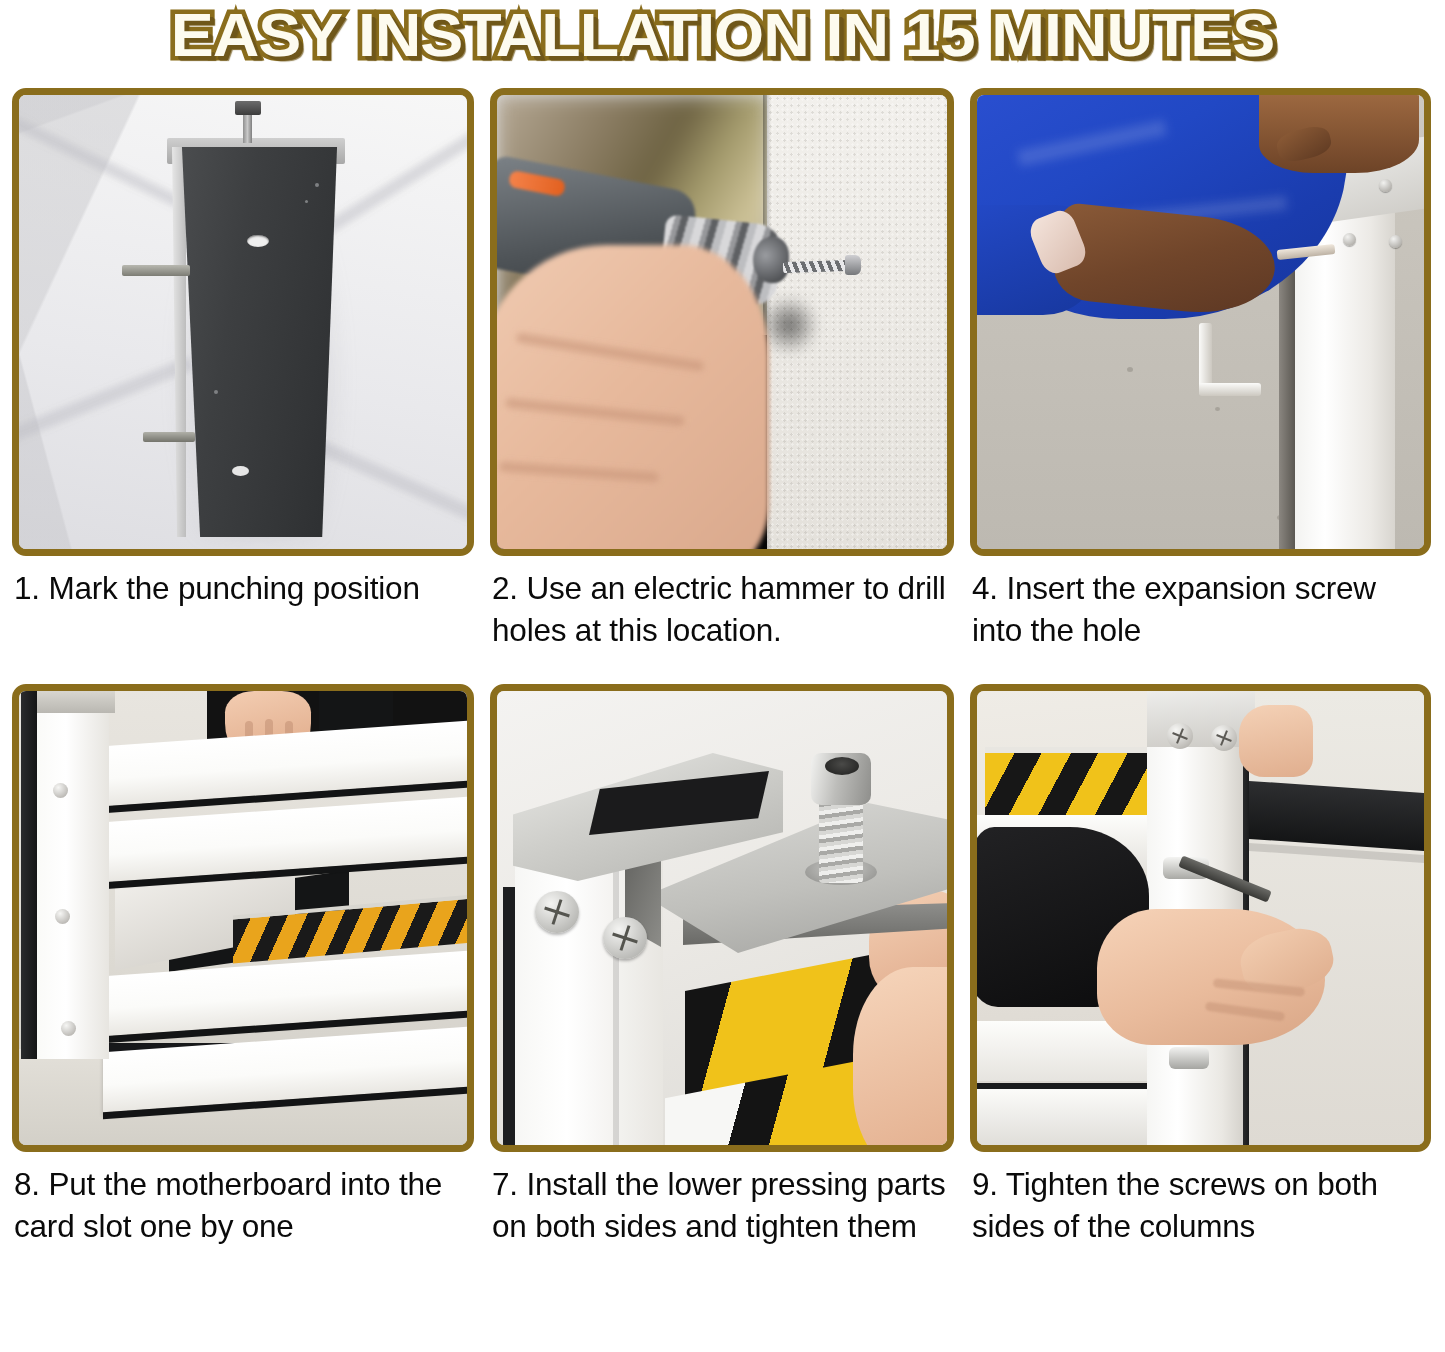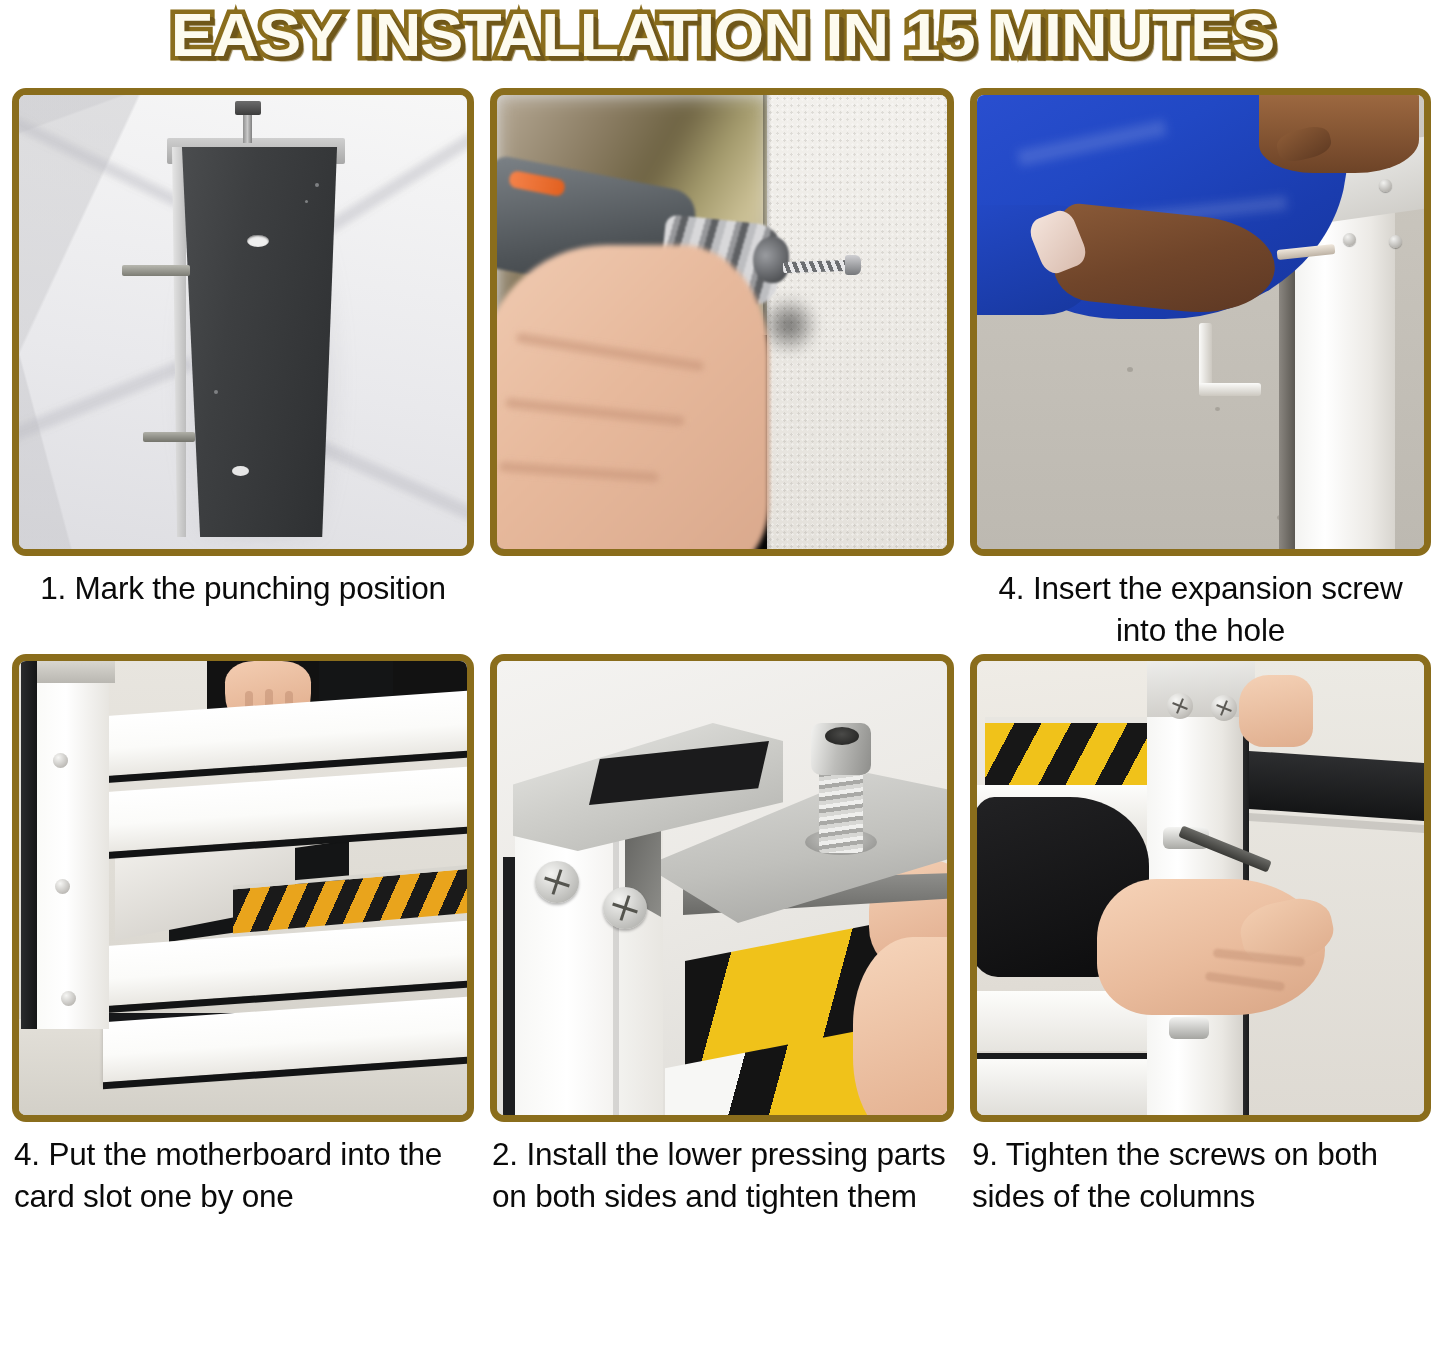--- a/index.html
+++ b/index.html
@@ -70,21 +70,21 @@
     overflow: hidden;
   }
   .caption {
     font-size: 31.5px;
     line-height: 1.32;
     color: #0a0a0a;
     padding: 12px 2px 0 2px;
     letter-spacing: -0.2px;
   }
   .row2 .frame { margin-top: 0; }
-  .row1-caption-wrap { height: 98px; text-align: center; }
+  .row1-caption-wrap { height: 128px; }
 
   
   .p1-bg {
     position: absolute; inset: 0;
     background:
       linear-gradient(115deg, rgba(205,205,208,.55) 0 18%, rgba(255,255,255,0) 18.5% 33%),
       linear-gradient(75deg, rgba(200,200,204,.5) 0 9%, rgba(255,255,255,0) 9.4% 25%),
       linear-gradient(160deg, rgba(198,198,202,.45) 0 6%, rgba(255,255,255,0) 6.4% 20%),
       linear-gradient(190deg, #f7f7f7, #e9e9ec 60%, #dedee2);
   }
@@ -671,20 +671,23 @@
         <div class="p2-drill-trigger"></div>
         <div class="p2-chuck"></div>
         <div class="p2-chuck-tip"></div>
         <div class="p2-bit"></div>
         <div class="p2-bit-tip"></div>
         <div class="p2-hand"></div>
         <div class="p2-finger1"></div>
           <div class="p2-finger2"></div>
           <div class="p2-finger3"></div>
       </div>
+    </div>
+    <div class="row1-caption-wrap">
+      <div class="caption">2. Use an electric hammer to drill holes at this location.</div>
     </div>
   </div>
 
   <div class="cell">
     <div class="frame">
       <div class="photo">
         <div class="p3-ground"></div>
         <div class="p3-spot1"></div>
           <div class="p3-spot2"></div>
           <div class="p3-spot3"></div>
@@ -733,21 +736,21 @@
         <div class="board p4-b1"></div>
         <div class="board p4-b2"></div>
         <div class="p4-post-dark"></div>
         <div class="p4-post"></div>
         <div class="p4-post-cap"></div>
         <div class="p4-ps1"></div>
           <div class="p4-ps2"></div>
           <div class="p4-ps3"></div>
       </div>
     </div>
-    <div class="caption">4. Put the motherboard into the card slot one by one</div>
+    <div class="caption">8. Put the motherboard into the card slot one by one</div>
   </div>
 
   <div class="cell row2">
     <div class="frame">
       <div class="photo">
         <div class="p5-bg"></div>
         <div class="p5-hazard"></div>
         <div class="p5-hazard2"></div>
         <div class="p5-thumb2"></div>
         <div class="p5-thumb"></div>
@@ -760,21 +763,21 @@
         <div class="p5-bracket-top"></div>
         <div class="p5-slot"></div>
         <div class="p5-washer"></div>
         <div class="p5-bolt-shaft"></div>
         <div class="p5-bolt-head"></div>
         <div class="p5-bolt-hole"></div>
         <div class="p5-s1"></div>
         <div class="p5-s2"></div>
       </div>
     </div>
-    <div class="caption">2. Install the lower pressing parts on both sides and tighten them</div>
+    <div class="caption">7. Install the lower pressing parts on both sides and tighten them</div>
   </div>
 
   <div class="cell row2">
     <div class="frame">
       <div class="photo">
         <div class="p6-bg"></div>
         <div class="p6-wall"></div>
         <div class="p6-skirt"></div>
         <div class="p6-floorline"></div>
         <div class="p6-haz-top"></div>

